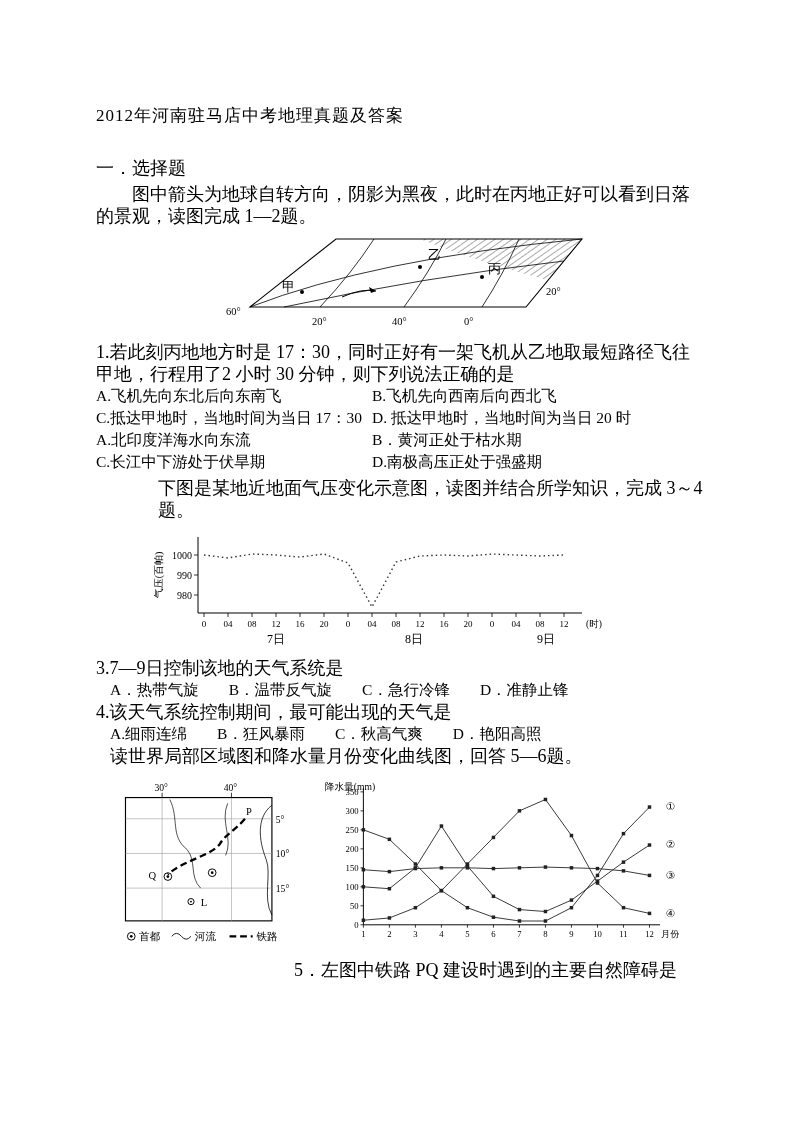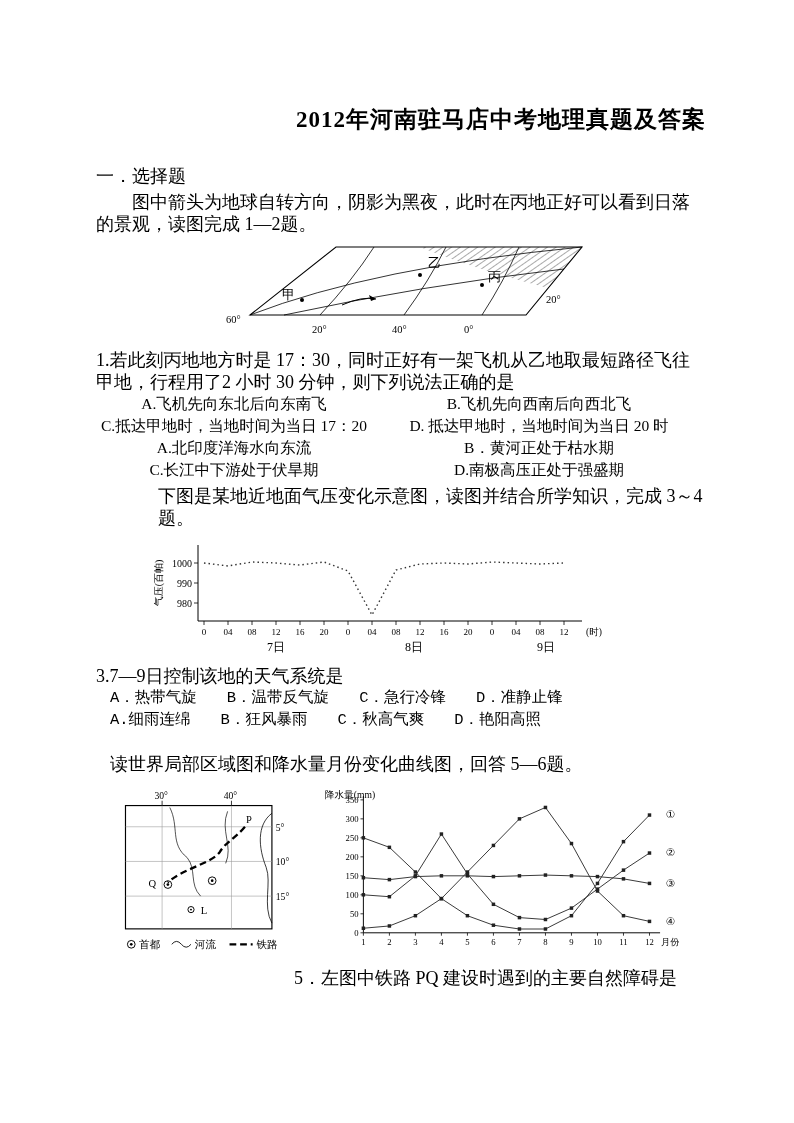--- a/index.html
+++ b/index.html
@@ -2,28 +2,28 @@
 <html><head>
 <meta charset="utf-8">
 <style>
   * { margin:0; padding:0; box-sizing:border-box; }
   html,body { background:#ffffff; }
   .page {
     width:794px; height:1123px; background:#fff; color:#000;
     font-family:"Liberation Serif","DejaVu Serif",serif;
     padding:104px 88px 0 96px; overflow:hidden; position:relative;
   }
-  .title { text-align:right; font-size:23px; font-weight:bold; letter-spacing:1px; margin-bottom:30px; }
+  .title { text-align:left; font-size:17px; font-weight:normal; letter-spacing:1px; margin-bottom:30px; }
   .body-text { font-size:18px; line-height:22px; }
   .indent2 { text-indent:2em; }
   .indent4 { padding-left:62px; }
-  .indent1 { padding-left:14px;margin-top:22px; }
+  .indent1 { padding-left:14px; }
   .mt4 { margin-top:4px; }
-  .opt-grid { display:grid; grid-template-columns:276px 1fr; font-size:15.5px; line-height:22px;text-align:center; }
-  .opts-inline { display:flex; gap:30px; padding-left:14px; font-size:15.5px; line-height:22px;font-family:Liberation Mono, monospace; }
+  .opt-grid { display:grid; grid-template-columns:276px 1fr; font-size:15.5px; line-height:22px; }
+  .opts-inline { display:flex; gap:30px; padding-left:14px; font-size:15.5px; line-height:22px; }
   .fig1-wrap { margin:6px 0 4px 128px; }
   .fig2-wrap { margin:6px 0 3px 52px; }
   .figrow { display:flex; align-items:flex-start; gap:16px; margin:10px 0 2px 16px; }
   .q5 { margin-left:198px; margin-top:0; }
   svg text { font-family:"Liberation Serif","DejaVu Serif",serif; }
 </style>
 </head>
 <body>
 
 <div class="page">
@@ -69,21 +69,21 @@
       <text x="322" y="62" font-size="10.5">20°</text>
     </svg>
   </div>
 
   <p class="body-text mt4">1.若此刻丙地地方时是 17：30，同时正好有一架飞机从乙地取最短路径飞往甲地，行程用了2 小时 30 分钟，则下列说法正确的是</p>
   <div class="opt-grid">
     <span>A.飞机先向东北后向东南飞</span>
     <span>B.飞机先向西南后向西北飞</span>
   </div>
   <div class="opt-grid">
-    <span>C.抵达甲地时，当地时间为当日 17：20</span>
+    <span>C.抵达甲地时，当地时间为当日 17：30</span>
     <span>D. 抵达甲地时，当地时间为当日 20 时</span>
   </div>
 
   <div class="opt-grid">
     <span>A.北印度洋海水向东流</span>
     <span>B．黄河正处于枯水期</span>
   </div>
   <div class="opt-grid">
     <span>C.长江中下游处于伏旱期</span>
     <span>D.南极高压正处于强盛期</span>
@@ -143,20 +143,21 @@
   </div>
 
   <p class="body-text mt4">3.7—9日控制该地的天气系统是</p>
   <div class="opts-inline">
     <span>A．热带气旋</span>
     <span>B．温带反气旋</span>
     <span>C．急行冷锋</span>
     <span>D．准静止锋</span>
   </div>
 
+  <p class="body-text">4.该天气系统控制期间，最可能出现的天气是</p>
   <div class="opts-inline">
     <span>A.细雨连绵</span>
     <span>B．狂风暴雨</span>
     <span>C．秋高气爽</span>
     <span>D．艳阳高照</span>
   </div>
 
   <p class="body-text indent1">读世界局部区域图和降水量月份变化曲线图，回答 5—6题。</p>
 
   <div class="figrow">

